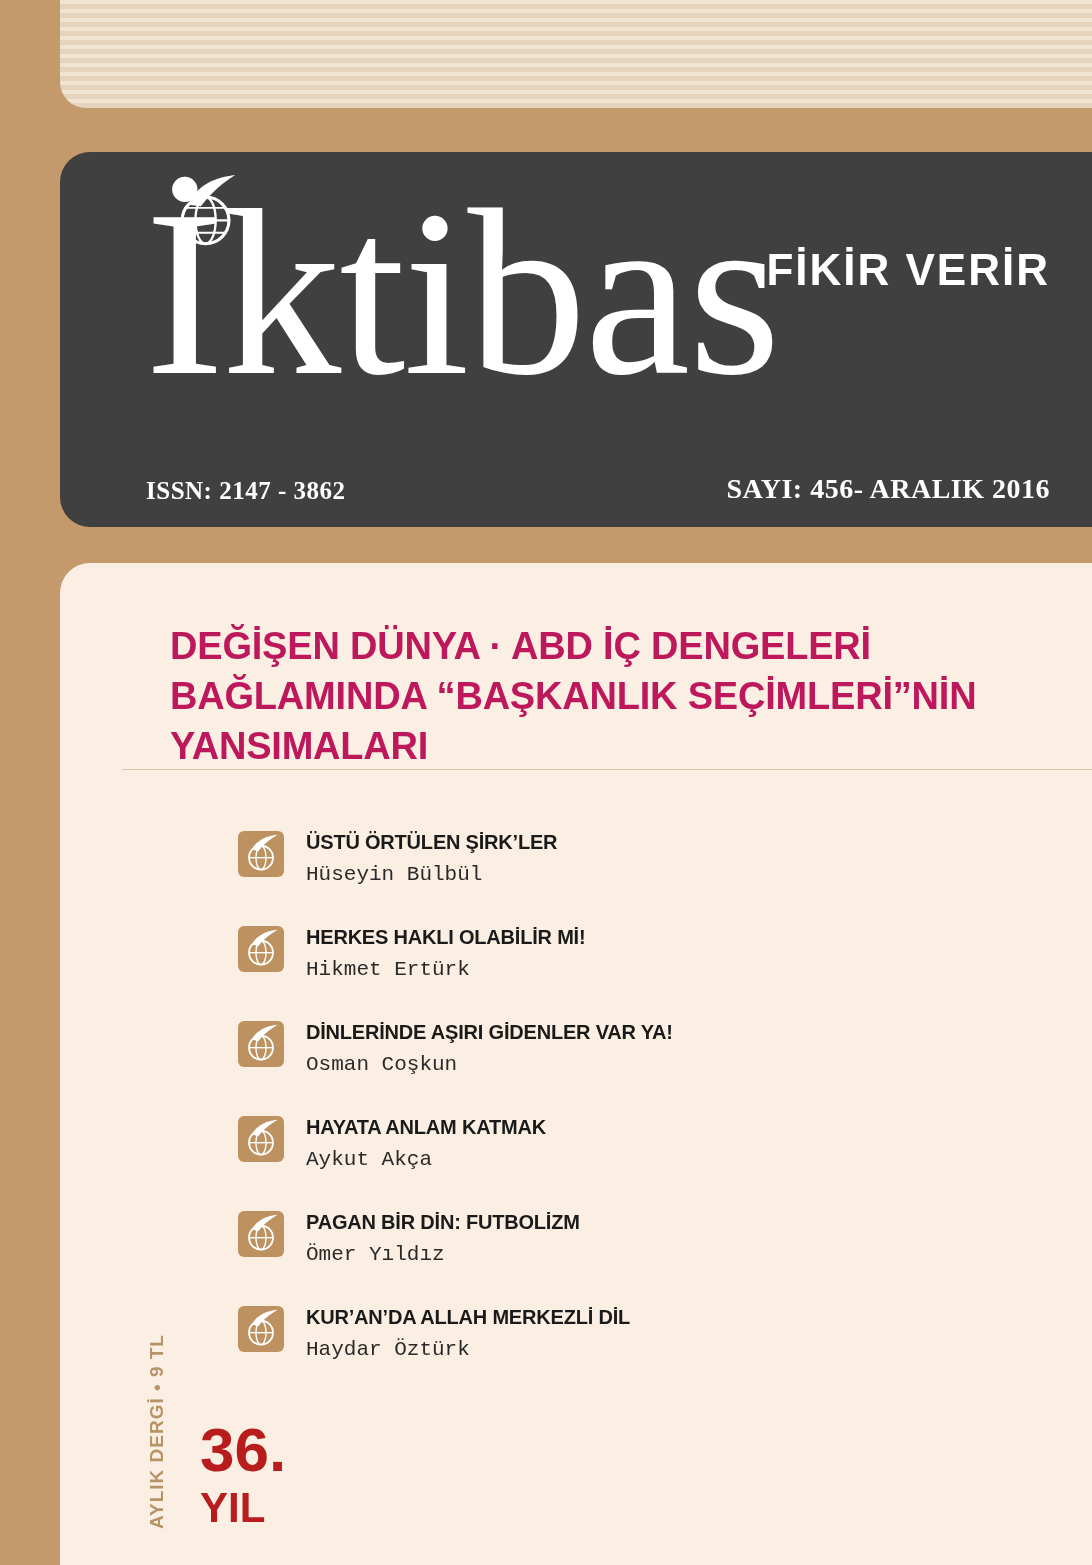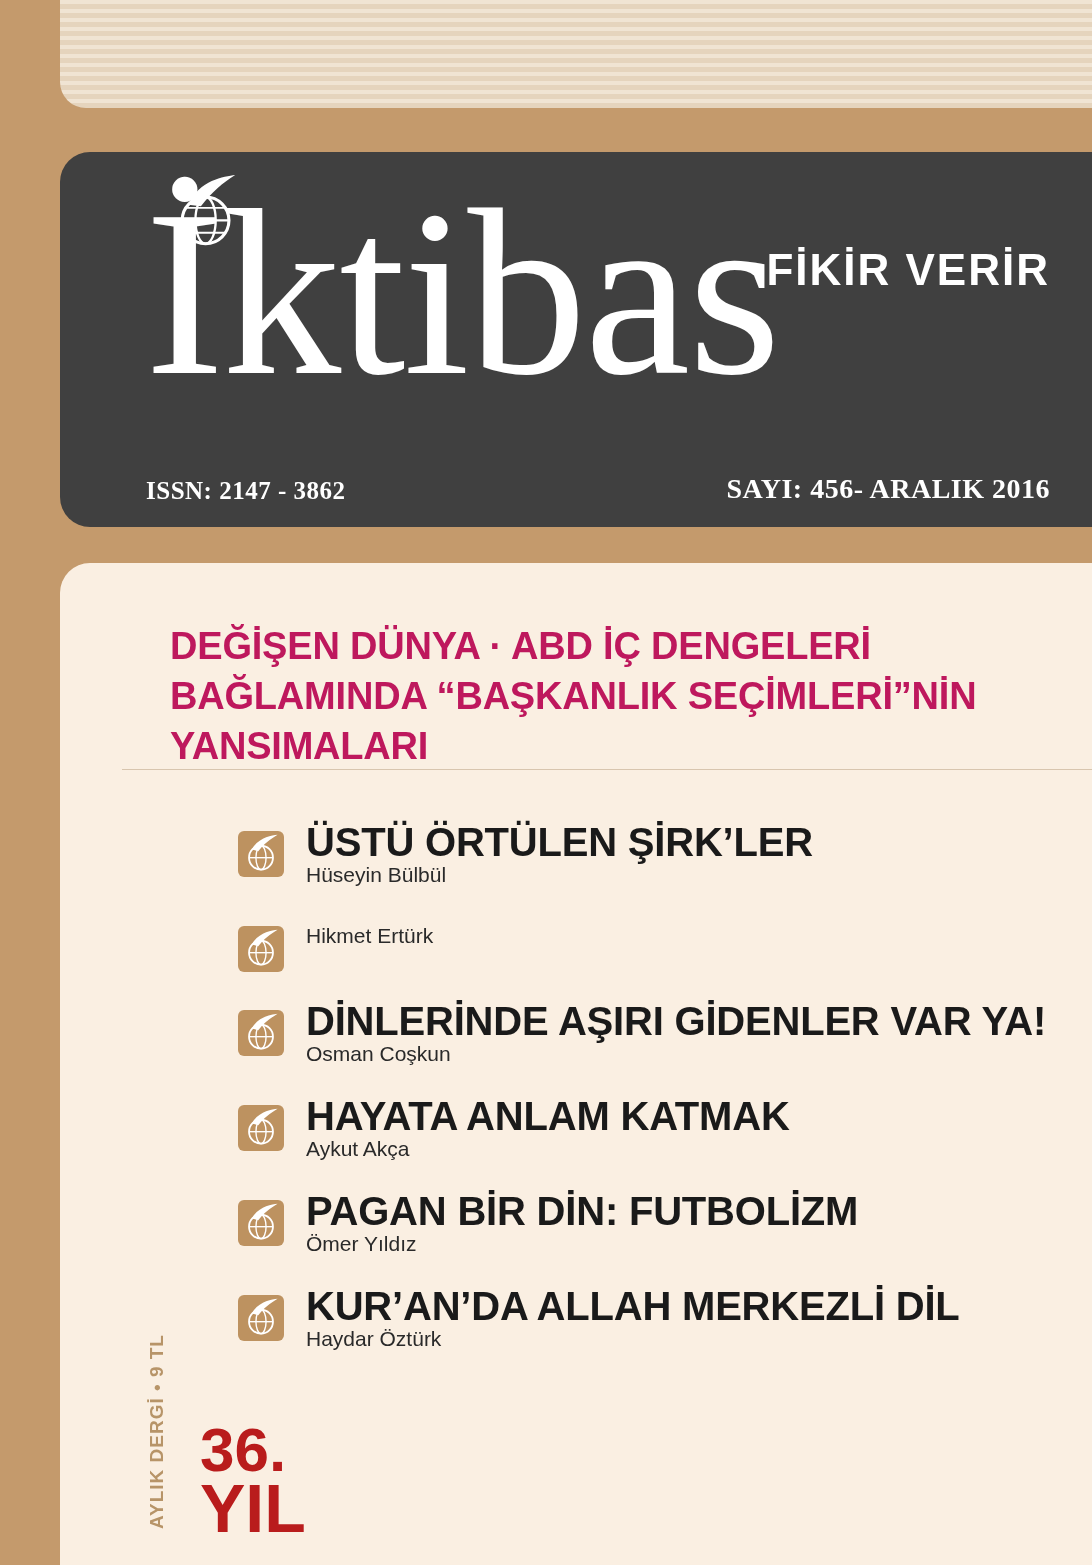--- a/index.html
+++ b/index.html
@@ -149,31 +149,32 @@
     border-radius: 6px;
     flex: 0 0 46px;
     margin-top: 6px;
     position: relative;
     color: #ffffff;
   }
   .art-text {
     margin-left: 22px;
   }
   .art-title {
-    font-size: 40px;
+    font-size: 20px;
     font-weight: bold;
     color: #1a1a1a;
     line-height: 34px;
     letter-spacing: -0.2px;
   }
   .art-author {
     font-size: 21px;
     color: #2a2a2a;
     line-height: 26px;
     margin-top: 3px;
+    font-family: Liberation Mono, monospace;
   }
 
   
   .side-vertical {
     position: absolute;
     left: 108px;
     bottom: 36px;
     transform-origin: left bottom;
     transform: rotate(-90deg);
     font-size: 19px;
@@ -188,21 +189,21 @@
     bottom: 28px;
     color: #b91c1c;
     font-weight: bold;
     line-height: 58px;
   }
   .year-num {
     font-size: 62px;
     display: block;
   }
   .year-word {
-    font-size: 68px;
+    font-size: 42px;
     display: block;
   }
 </style>
 </head>
 <body>
 
 <div>
 
   <div class="top-strip">
     <div class="top-strip-inner"></div>
@@ -256,20 +257,21 @@
       <div class="article">
         <div class="art-icon">
           <svg viewBox="0 0 100 100" width="46" height="46" aria-hidden="true">
             <circle cx="50" cy="58" r="26" fill="none" stroke="#ffffff" stroke-width="4"></circle>
             <ellipse cx="50" cy="58" rx="11" ry="26" fill="none" stroke="#ffffff" stroke-width="3"></ellipse>
             <line x1="24" y1="58" x2="76" y2="58" stroke="#ffffff" stroke-width="3"></line>
             <path d="M30 40 C 44 14, 72 10, 86 8 C 70 18, 56 28, 44 44 Z" fill="#ffffff"></path>
           </svg>
         </div>
         <div class="art-text">
+          <div class="art-title">HERKES HAKLI OLABİLİR Mİ!</div>
           <div class="art-author">Hikmet Ertürk</div>
         </div>
       </div>
 
       <div class="article">
         <div class="art-icon">
           <svg viewBox="0 0 100 100" width="46" height="46" aria-hidden="true">
             <circle cx="50" cy="58" r="26" fill="none" stroke="#ffffff" stroke-width="4"></circle>
             <ellipse cx="50" cy="58" rx="11" ry="26" fill="none" stroke="#ffffff" stroke-width="3"></ellipse>
             <line x1="24" y1="58" x2="76" y2="58" stroke="#ffffff" stroke-width="3"></line>

